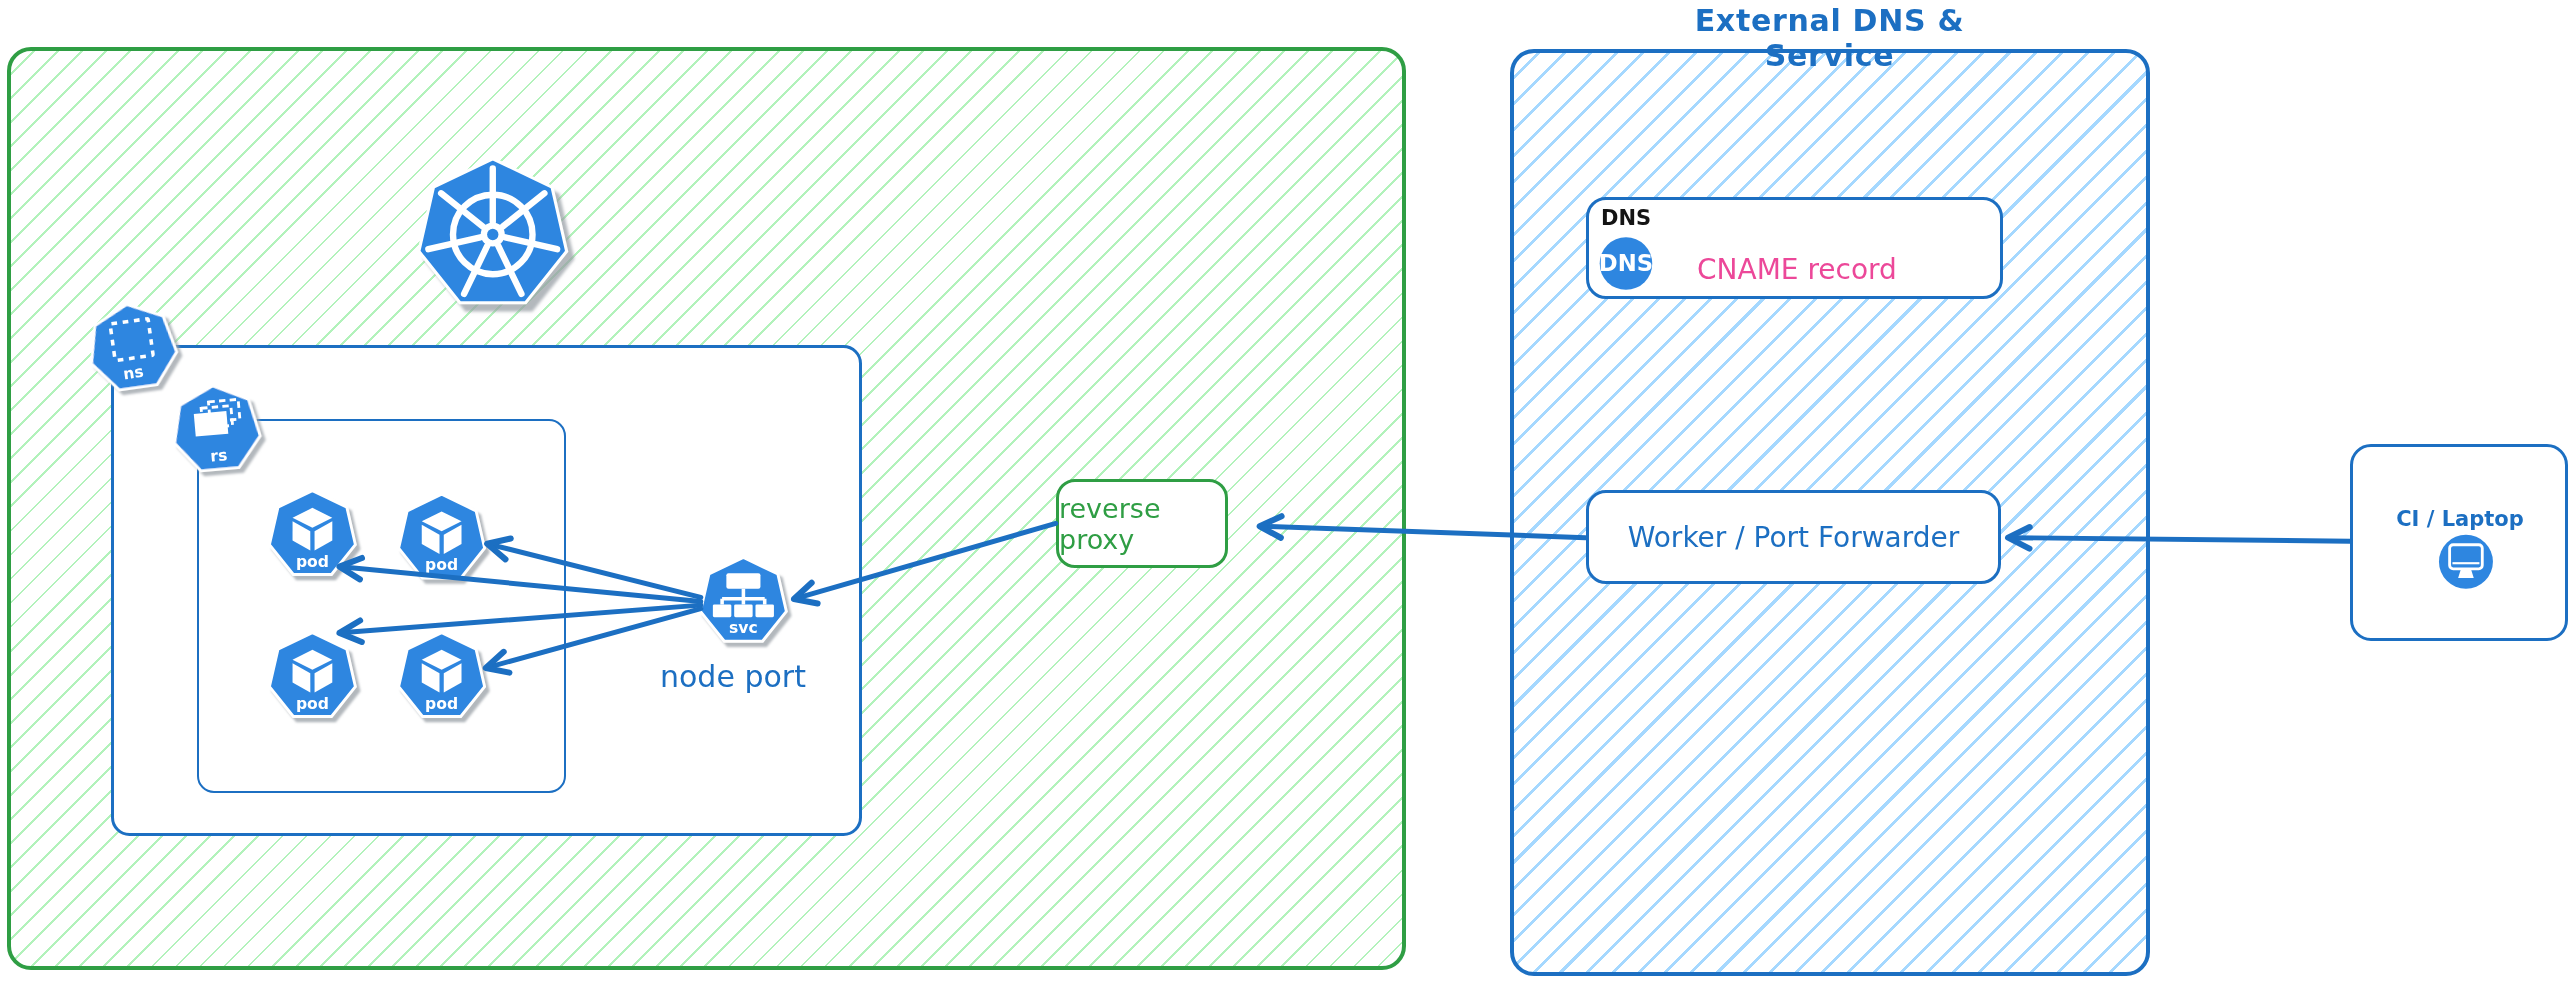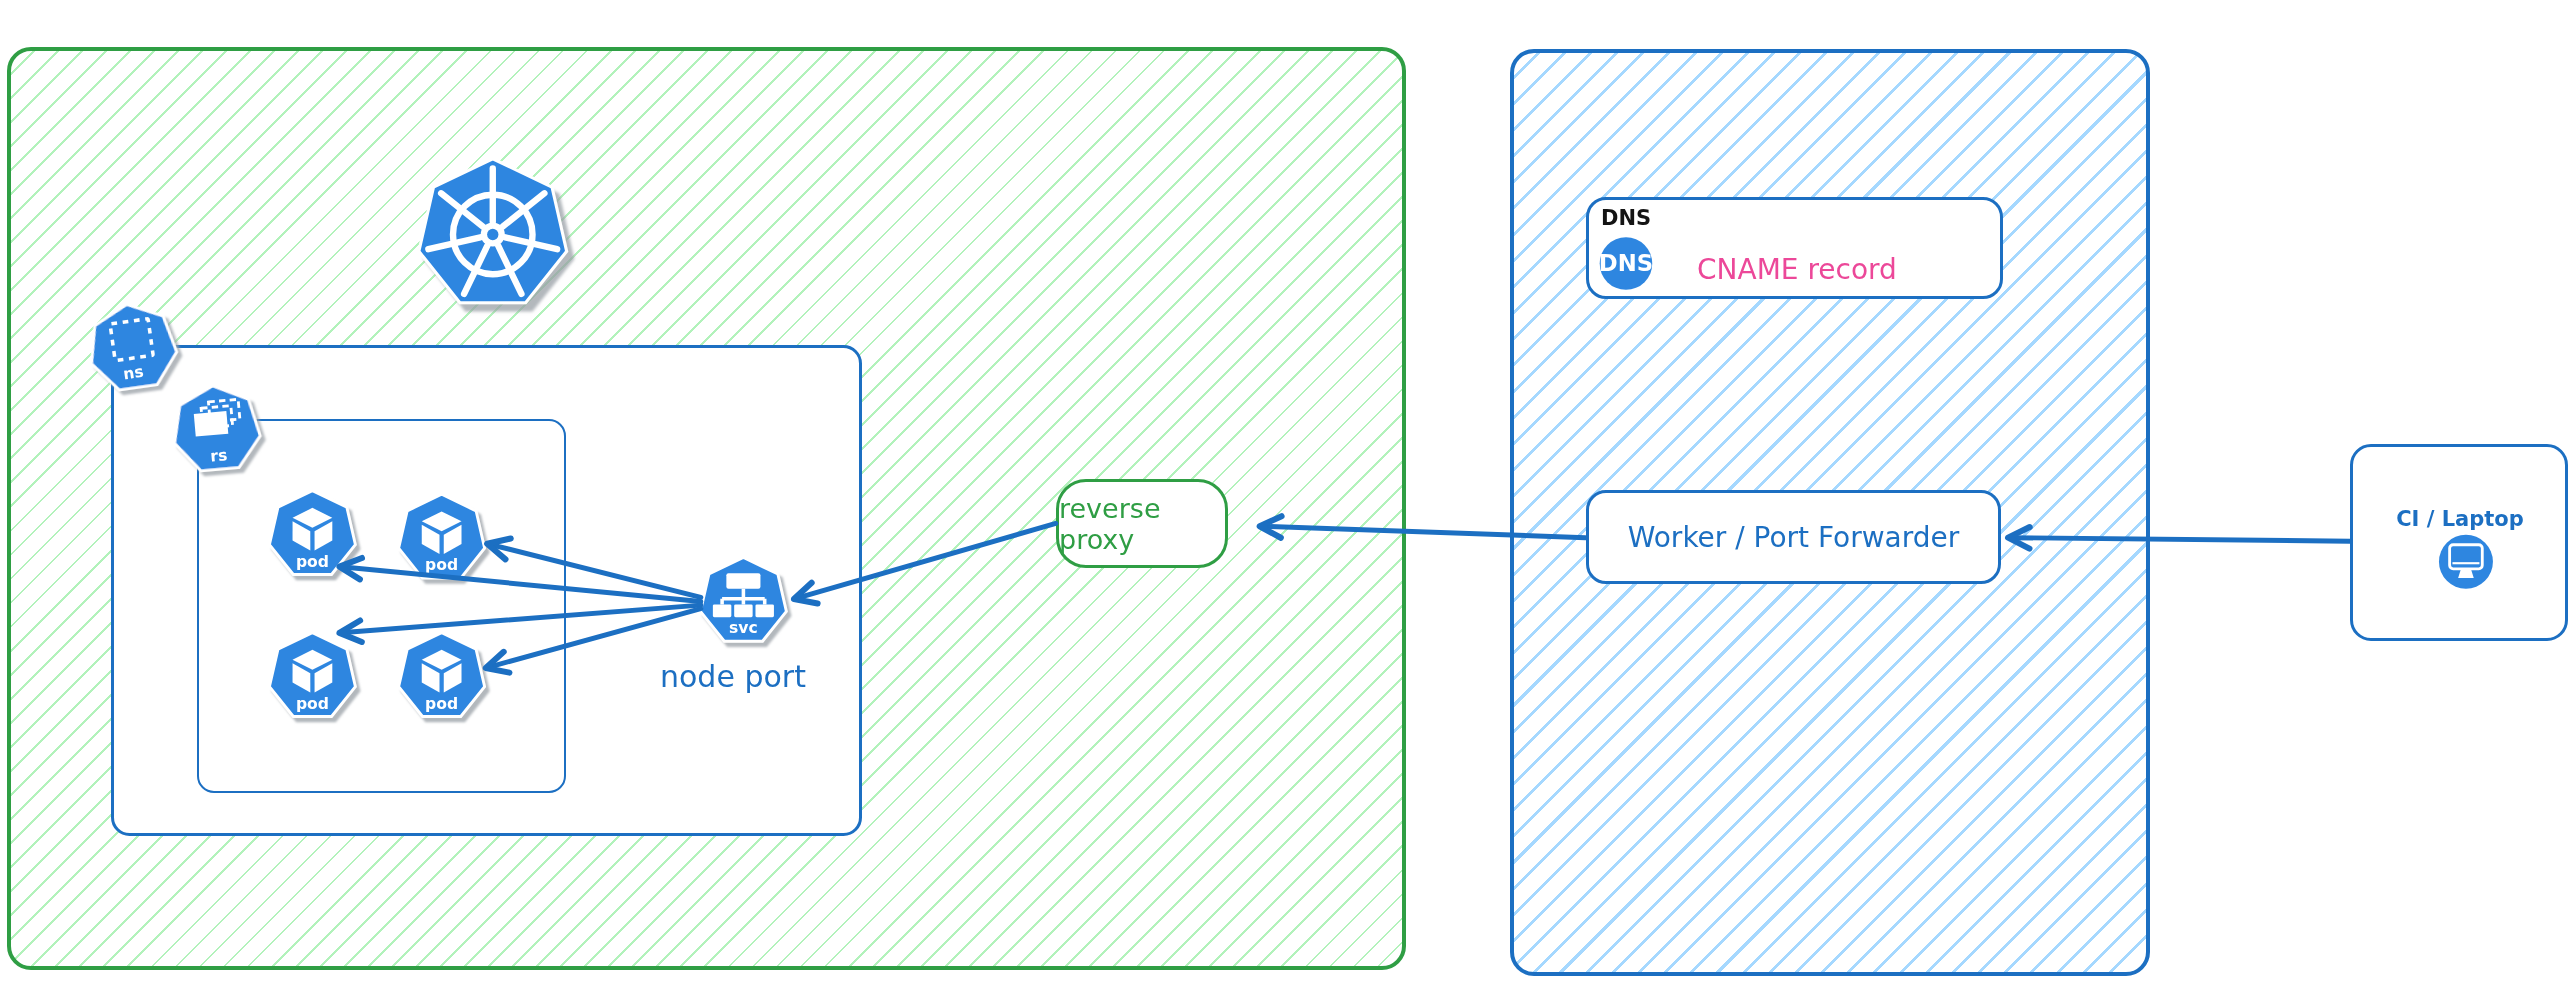--- a/index.html
+++ b/index.html
@@ -31,21 +31,21 @@
   .ext-title { left: 1652px; top: 2.8px; width: 355px; color: #1c6fc2; }
 
   
   .white-box { position: absolute; background: #ffffff; }
   .ns-box { left: 111px; top: 345px; width: 751px; height: 491px;
             border: 3.6px solid #1c6fc2; border-radius: 18.5px; }
   .rs-box { left: 197px; top: 419px; width: 369px; height: 374px;
             border: 2.8px solid #1c6fc2; border-radius: 17px; }
 
   .rp-box { left: 1056px; top: 479px; width: 172px; height: 89px;
-            border: 3.6px solid #2f9e44; border-radius: 30px;
+            border: 3.6px solid #2f9e44; border-radius: 19px;
             display: flex; align-items: center; justify-content: center; }
   .rp-label { color: #2f9e44; font-size: 27px; }
 
   .dns-box    { left: 1586px; top: 197px; width: 417px; height: 102px;
                 border: 3.6px solid #1c6fc2; border-radius: 20px; }
   .dns-tag    { position: absolute; left: 1601px; top: 206px;
                 font-size: 21px; font-weight: 600; color: #141414; }
   .cname-label{ position: absolute; left: 1697px; top: 253px; width: 241px;
                 text-align: left; color: #ec4899; font-size: 28px; }
 
@@ -74,20 +74,21 @@
            marker-end: url(#ah); }
 </style>
 </head>
 <body>
 
 <div id="canvas">
 
   <div class="vm-box"></div>
 
   <div class="ext-box"></div>
+  <div class="section-title ext-title">External DNS &amp; Service</div>
 
   <div class="white-box ns-box"></div>
   <div class="white-box rs-box"></div>
 
   <div class="white-box rp-box">
     <span class="rp-label">reverse proxy</span>
   </div>
 
   <div class="white-box dns-box"></div>
   <div class="dns-tag">DNS</div>

